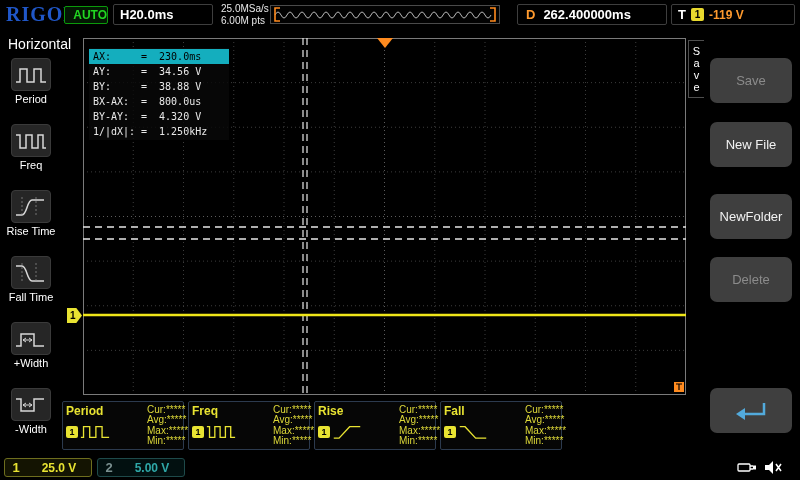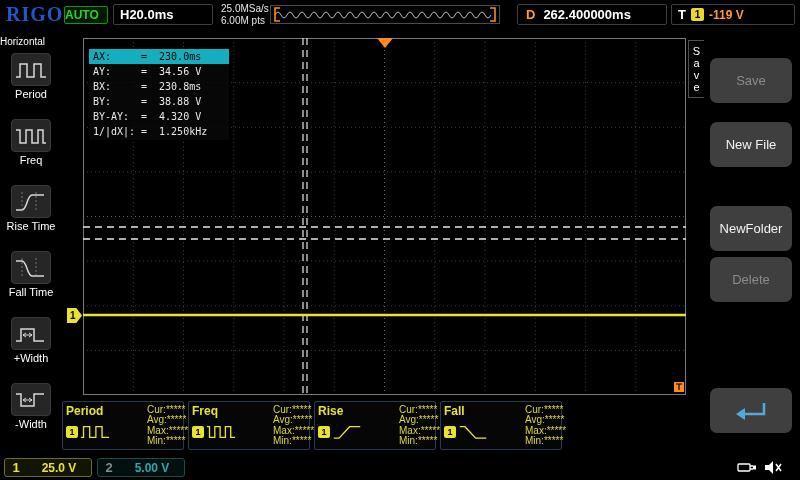--- a/index.html
+++ b/index.html
@@ -6,21 +6,21 @@
   html,body { width:800px; height:480px; background:#000; overflow:hidden;
               font-family:"Liberation Sans", sans-serif; }
   #screen { position:relative; width:800px; height:480px; background:#000; }
 
   
   .topbar { position:absolute; left:0; top:0; width:800px; height:30px; background:#000; }
   .logo { position:absolute; left:6px; top:3px; font-family:"Liberation Serif",serif;
           font-weight:bold; font-size:20px; color:#2057c8; letter-spacing:1px; }
   .mode { position:absolute; left:64px; top:6px; width:44px; height:18px; line-height:16px;
           border:1px solid #0b9a0b; background:#041704; color:#22d622; font-size:12px;
-          font-weight:bold; text-align:left; border-radius:2px; }
+          font-weight:bold; text-align:right; border-radius:2px; }
   .hgroup { position:absolute; left:113px; top:4px; width:100px; height:21px;
             border:1px solid #3e3e3e; border-radius:2px; display:flex; align-items:center;
             padding:0 6px; }
   .hlabel { color:#fff; font-weight:bold; font-size:13px; }
   .hval { color:#fff; font-weight:bold; font-size:13px; }
   .acq { position:absolute; left:221px; top:3px; color:#e8e8e8; font-size:10px; line-height:12px; }
   .preview { position:absolute; left:270px; top:5px; width:230px; height:19px;
              border:1px solid #4a4a4a; background:#020202; }
   .dgroup { position:absolute; left:517px; top:4px; width:150px; height:21px;
             border:1px solid #3e3e3e; border-radius:2px; display:flex; align-items:center;
@@ -30,21 +30,21 @@
   .tgroup { position:absolute; left:671px; top:4px; width:124px; height:21px;
             border:1px solid #3e3e3e; border-radius:2px; display:flex; align-items:center;
             gap:5px; padding:0 6px; }
   .tlabel { color:#fff; font-weight:bold; font-size:13px; }
   .trig-ch { width:13px; height:13px; background:#e8d92e; color:#000; font-size:10px;
              font-weight:bold; text-align:center; line-height:13px; border-radius:2px; }
   .tlevel { color:#ff9a2e; font-weight:bold; font-size:12px; }
 
   
   .sidebar { position:absolute; left:0; top:30px; width:62px; height:426px; background:#000; }
-  .sb-title { margin-top:6px; text-align:left; color:#fff; font-size:10px; }
+  .sb-title { margin-top:6px; text-align:left; color:#fff; font-size:14px;margin-left:8px; }
   .sb-item { height:66px; display:flex; flex-direction:column; align-items:center; }
   .sb-icon { margin-top:6px; width:40px; height:33px; background:#262626;
              border:1px solid #3a3a3a; border-radius:4px; display:flex; align-items:center;
              justify-content:center; }
   .sb-label { margin-top:2px; color:#fff; font-size:11px; white-space:nowrap; }
 
   
   .plot { position:absolute; left:83px; top:38px; width:603px; height:357px; background:#000; }
   .plot svg { position:absolute; left:0; top:0; }
 
@@ -247,26 +247,26 @@
   <div class="cursor-panel">
     <div class="crow hl">
       <span class="cname">AX:</span>
       <span class="cval">=  230.0ms</span>
     </div>
     <div class="crow">
       <span class="cname">AY:</span>
       <span class="cval">=  34.56 V</span>
     </div>
     <div class="crow">
-      <span class="cname">BX:</span>
-      <span class="cval">=  230.8ms</span>
-    </div>
-    <div class="crow">
       <span class="cname">BY:</span>
       <span class="cval">=  38.88 V</span>
+    </div>
+    <div class="crow">
+      <span class="cname">BX-AX:</span>
+      <span class="cval">=  800.0us</span>
     </div>
     <div class="crow">
       <span class="cname">BY-AY:</span>
       <span class="cval">=  4.320 V</span>
     </div>
     <div class="crow">
       <span class="cname">1/|dX|:</span>
       <span class="cval">=  1.250kHz</span>
     </div>
   </div>
@@ -344,21 +344,21 @@
         <div class="mval">Min:*****</div>
       </div>
     </div>
   </div>
 
   <div class="rightmenu">
     <div class="menu-tab">Save</div>
 
     <button class="mbtn disabled" style="top:28px;">Save</button>
     <button class="mbtn" style="top:92px;">New File</button>
-    <button class="mbtn" style="top:176px;">NewFolder</button>
+    <button class="mbtn" style="top:164px;">NewFolder</button>
     <button class="mbtn disabled" style="top:227px;">Delete</button>
     <button class="mbtn" style="top:358px;">
       <svg width="40" height="28" viewBox="0 0 40 28">
         <polyline points="33,6 33,17 10,17" fill="none" stroke="#52aadc" stroke-width="2.5"></polyline>
         <path d="M14 11 L5 17 L14 23 Z" fill="#52aadc"></path>
       </svg>
     </button>
   </div>
 
   <div class="bottombar">

